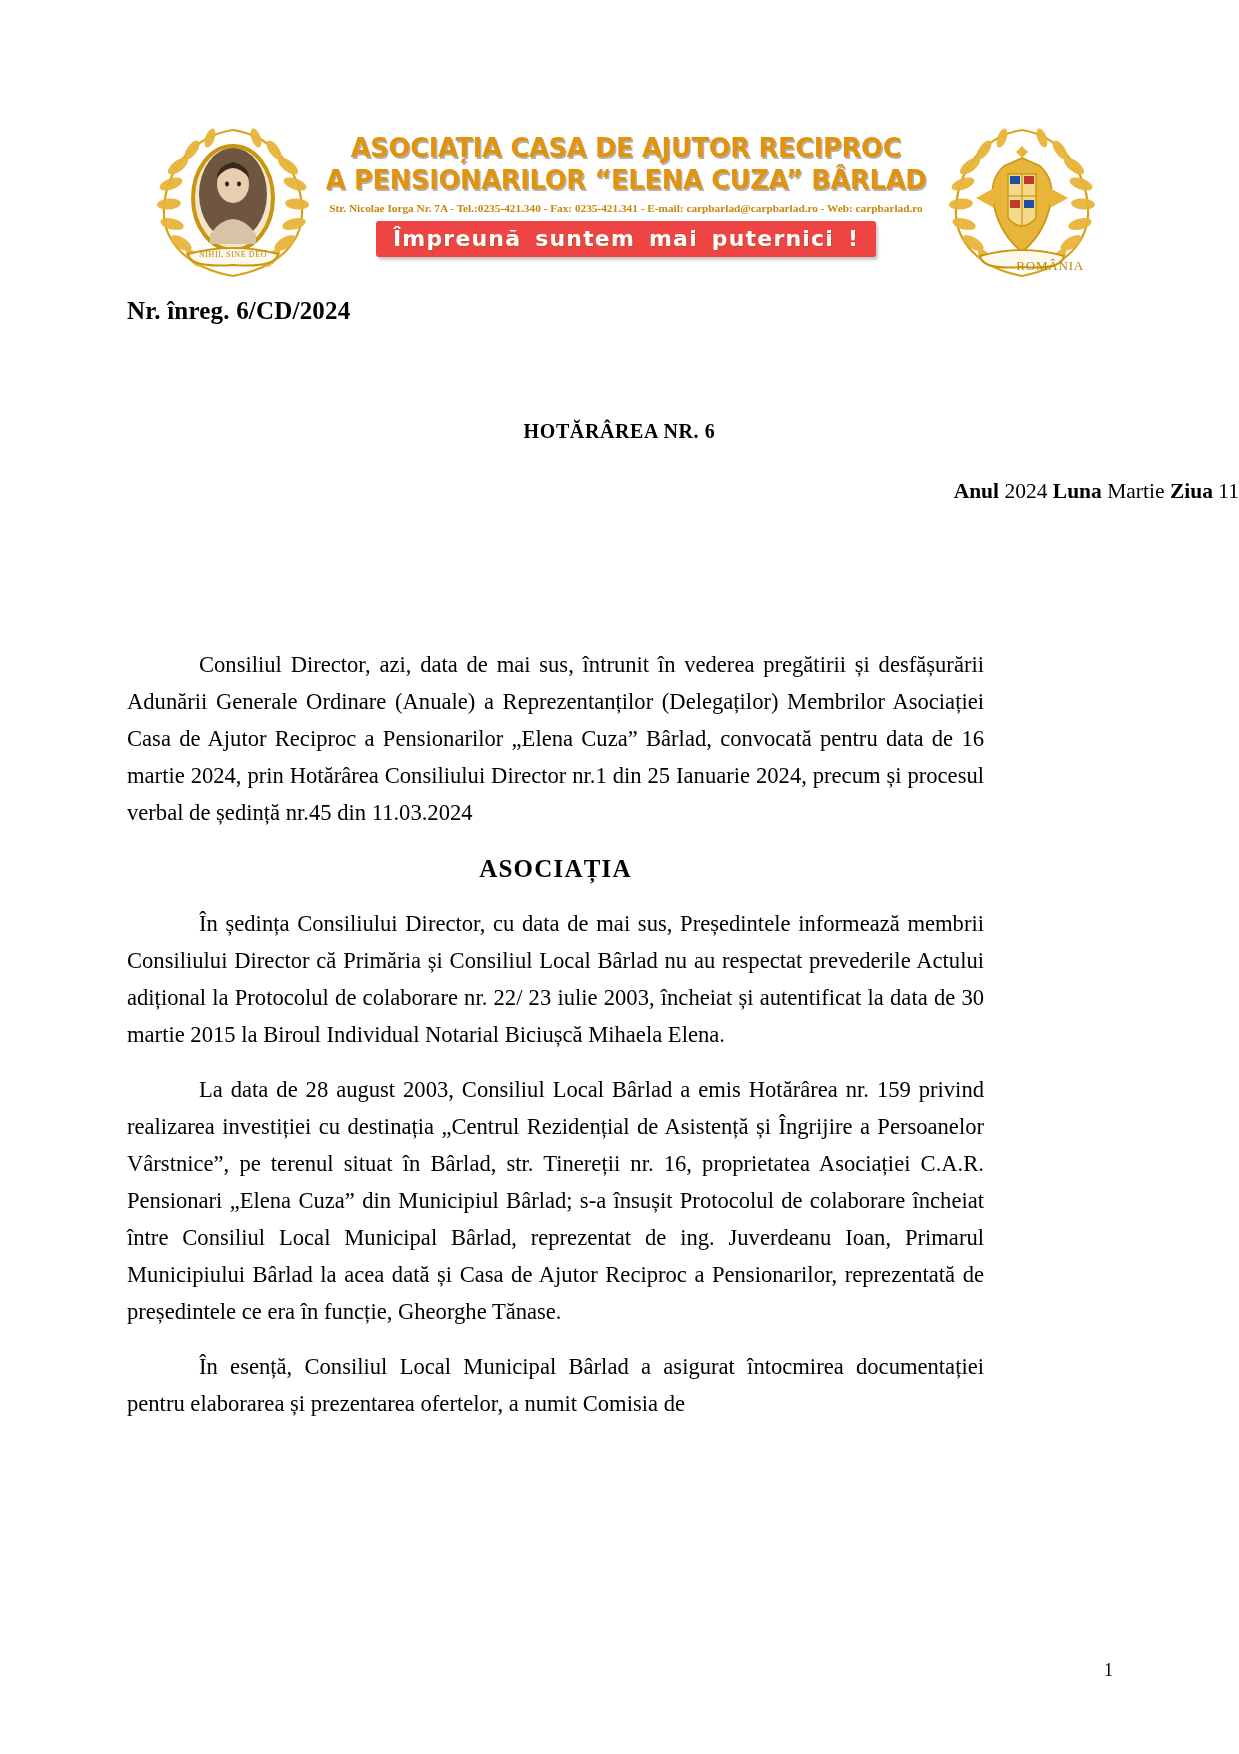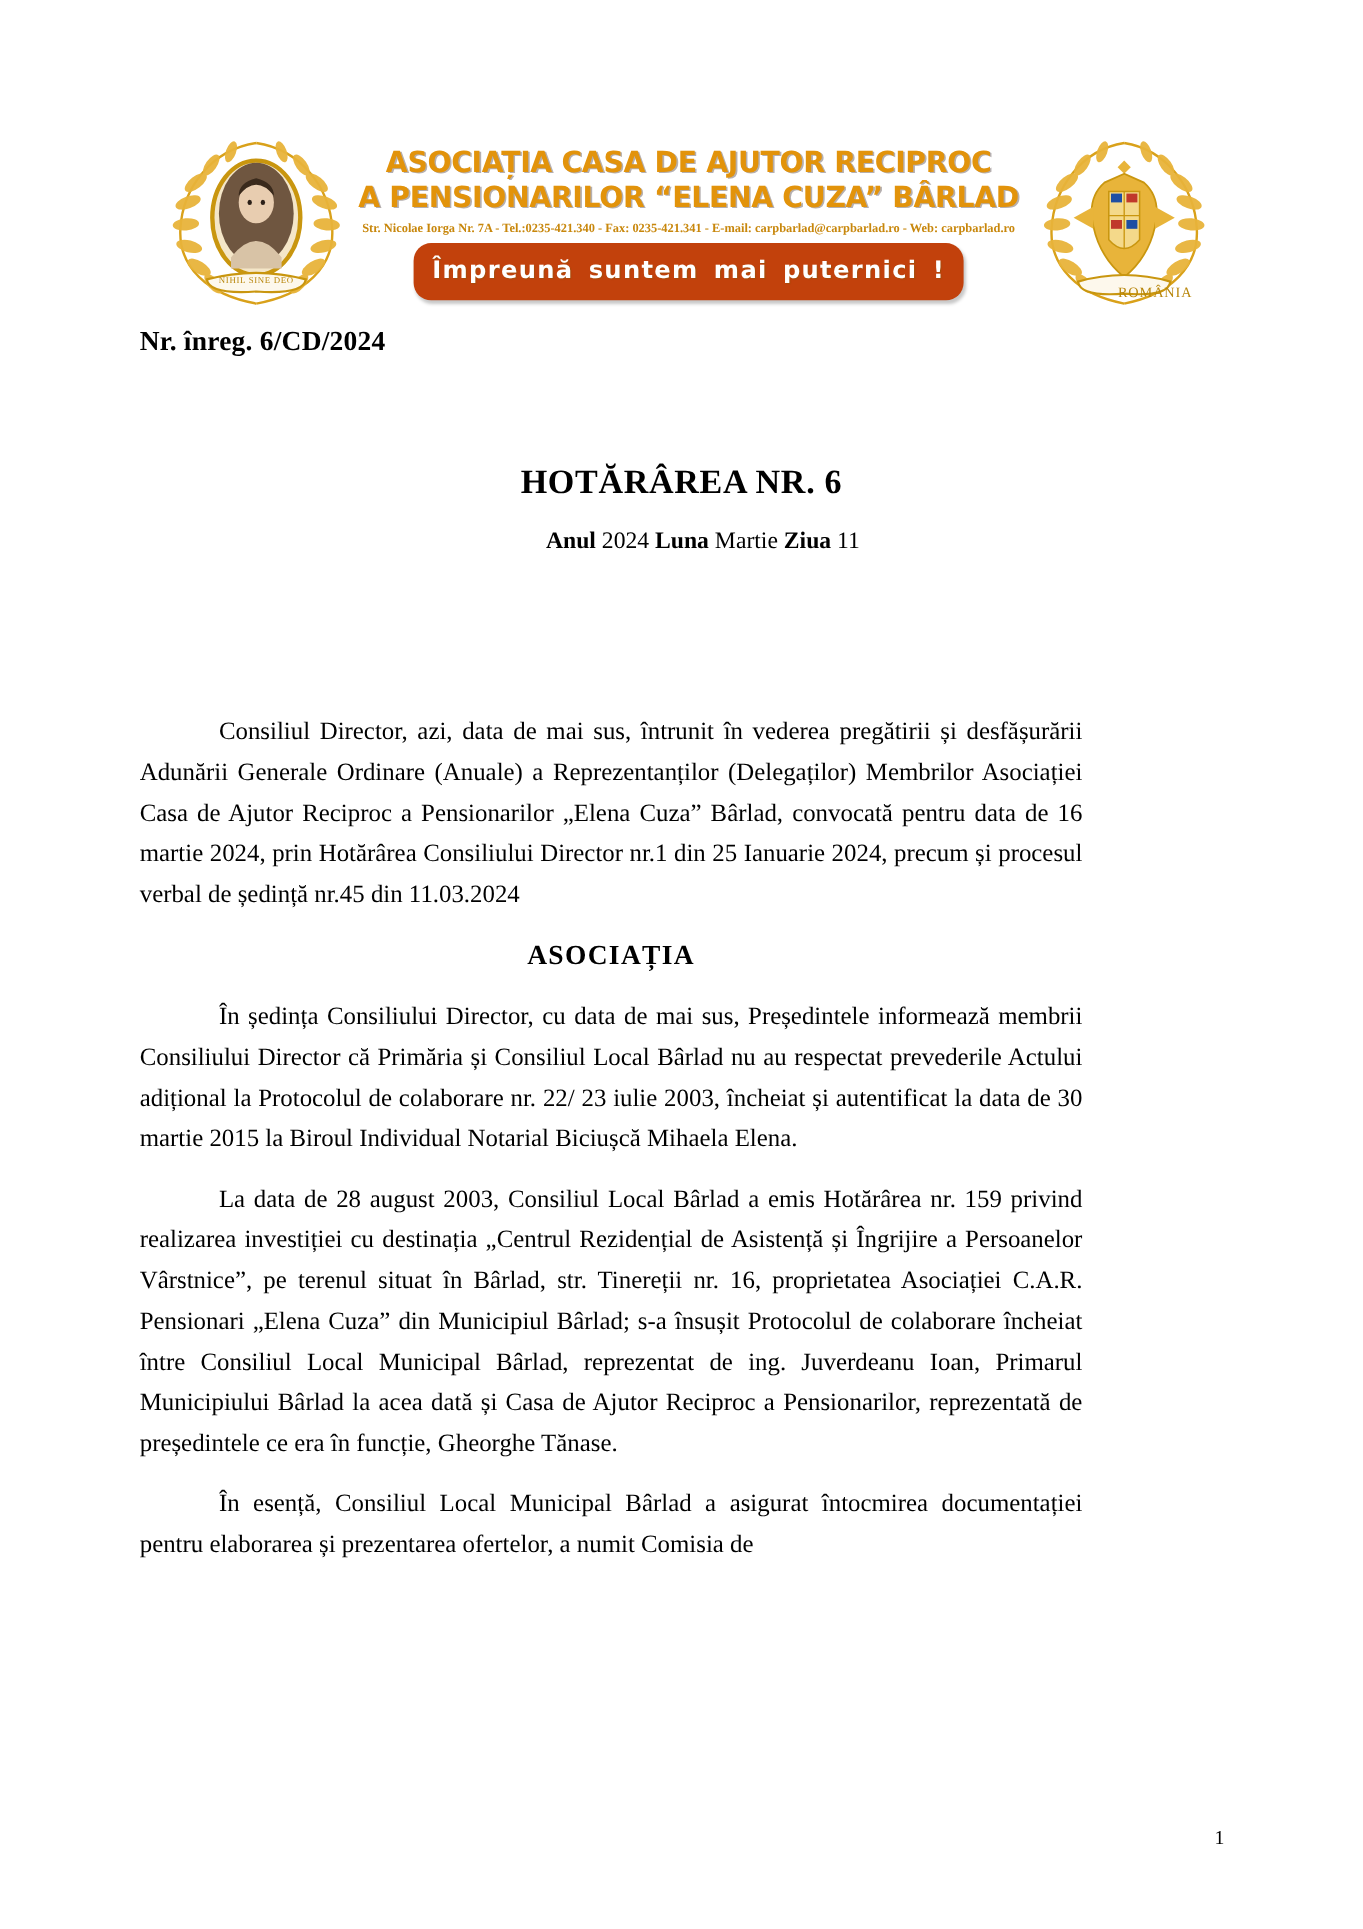--- a/index.html
+++ b/index.html
@@ -85,23 +85,23 @@
     font-weight: bold;
     font-size: 11.4px;
     color: #c8870c;
     white-space: nowrap;
     transform: scaleX(0.99);
   }
 
   .slogan-banner {
     margin: 7px auto 0 auto;
     width: 500px;
-    height: 52px;
-    background: #c2410c;
-    border-radius: 16px;
+    height: 36px;
+    background: #ef4444;
+    border-radius: 3px;
     box-shadow: 2px 3px 3px rgba(0,0,0,0.22);
     display: flex;
     align-items: center;
     justify-content: center;
   }
   .slogan-text {
     font-family: "DejaVu Sans", sans-serif;
     font-weight: bold;
     font-size: 22px;
     color: #ffffff;
@@ -146,31 +146,31 @@
     font-weight: bold;
     letter-spacing: 0.2px;
   }
 
   .doc-title {
     position: absolute;
     left: 0;
     right: 0;
     top: 420px;
     text-align: center;
-    font-size: 31px;
+    font-size: 20px;
     font-weight: bold;
     letter-spacing: 0.6px;
   }
 
   .doc-date {
     position: absolute;
     left: 0;
     right: 0;
     top: 479px;
-    text-align: center;
+    text-align: right;
     font-size: 21.5px;
     padding-left: 39px;
   }
   .doc-date b { font-weight: bold; }
 
   .body-block {
     position: absolute;
     left: 127px;
     top: 646px;
     width: 857px;

